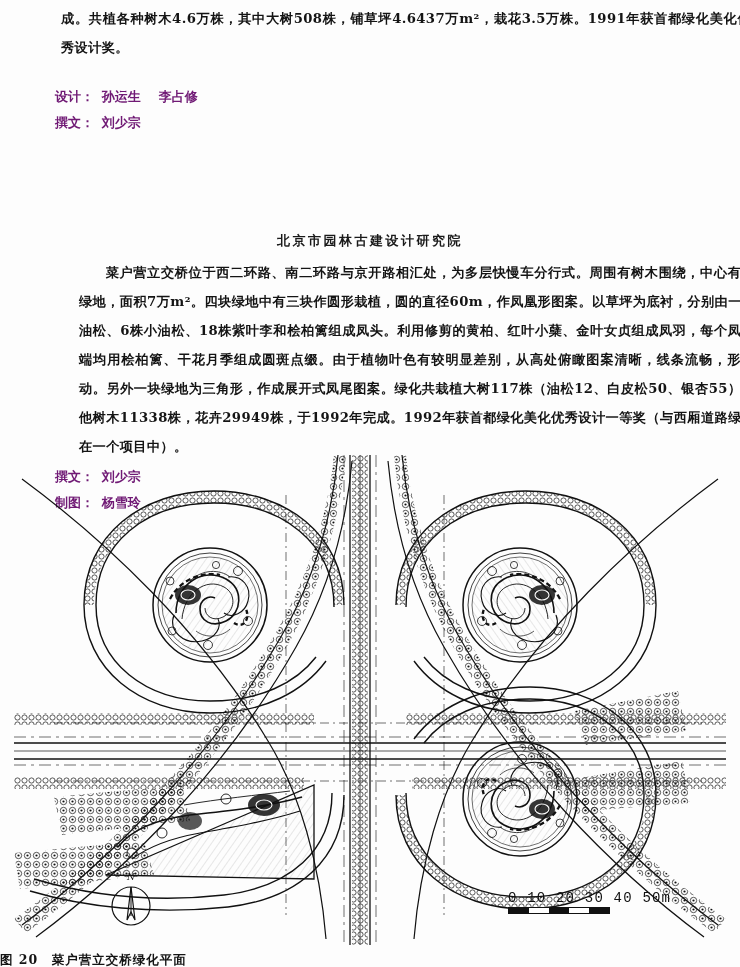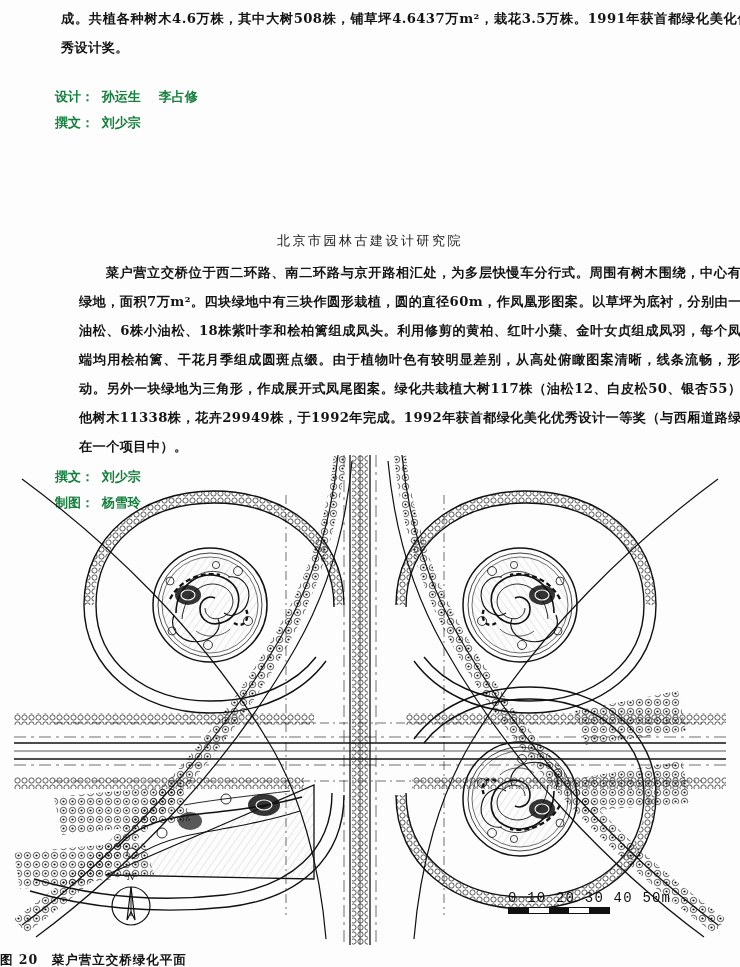--- a/index.html
+++ b/index.html
@@ -42,21 +42,21 @@
     top: 258px;
     width: 690px;
   }
   .indent { display: inline-block; width: 2em; }
 
   .credits {
     position: absolute;
     font-size: 13px;
     line-height: 26px;
     font-weight: 700;
-    color: #15803d;
+    color: #701a75;
   }
   #credits-one { left: 55px; top: 84px; }
   #credits-two { left: 55px; top: 464px; }
   .credit-row { white-space: nowrap; }
   .credit-label { display: inline-block; width: 3.6em; }
   .credit-name { font-weight: 600; }
   .credit-name + .credit-name { margin-left: 18px; }
 
   #article-title {
     position: absolute;
@@ -71,21 +71,21 @@
   }
   #article-org {
     position: absolute;
     left: 0;
     top: 232px;
     width: 740px;
     text-align: center;
     font-size: 13px;
     letter-spacing: 2.5px;
     color: #1a1a1a;
-    font-weight: 400;
+    font-weight: 700;
   }
 
   #figure-caption {
     position: absolute;
     left: 0;
     top: 952px;
     width: 740px;
     font-size: 12.5px;
     font-weight: 700;
     letter-spacing: 1px;

